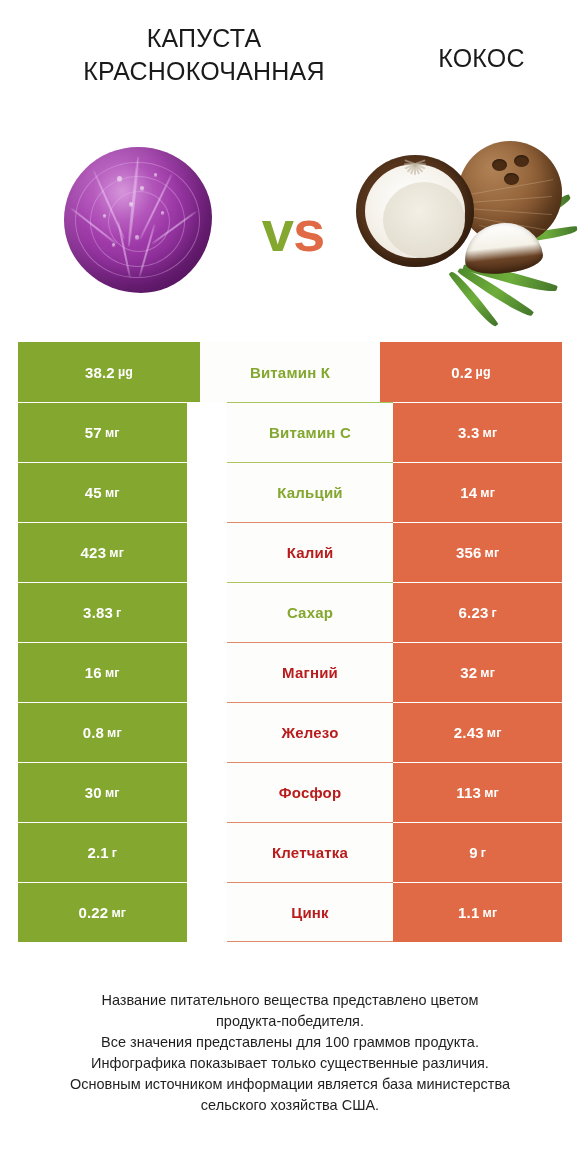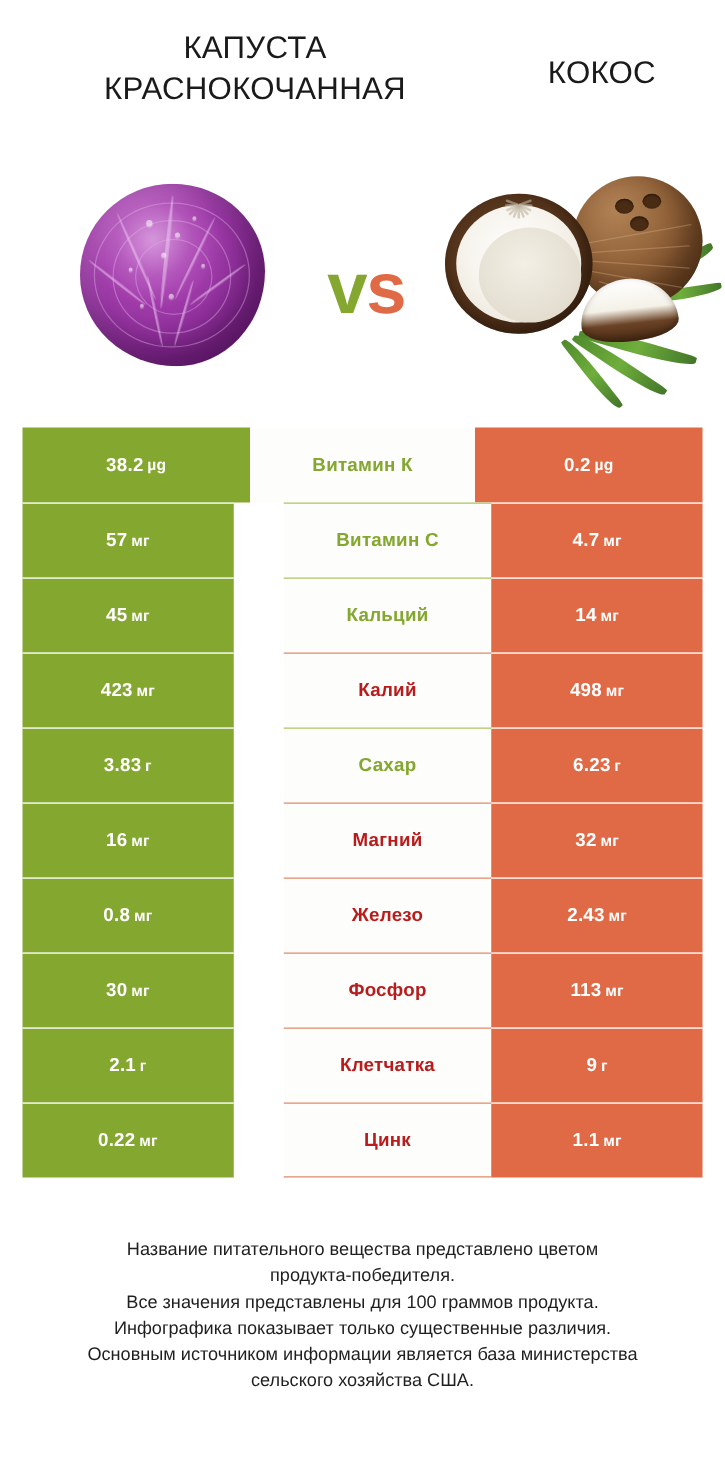--- a/index.html
+++ b/index.html
@@ -379,21 +379,21 @@
         </div>
     </div>
 
     <div class="row">
       <div class="cell cell-left">
           <span>57</span>
           <span class="unit">мг</span>
         </div>
       <div class="cell cell-mid win-left">Витамин С</div>
       <div class="cell cell-right">
-          <span>4.7</span>
+          <span>3.3</span>
           <span class="unit">мг</span>
         </div>
     </div>
 
     <div class="row">
       <div class="cell cell-left">
           <span>45</span>
           <span class="unit">мг</span>
         </div>
       <div class="cell cell-mid win-left">Кальций</div>
@@ -403,21 +403,21 @@
         </div>
     </div>
 
     <div class="row">
       <div class="cell cell-left">
           <span>423</span>
           <span class="unit">мг</span>
         </div>
       <div class="cell cell-mid win-right">Калий</div>
       <div class="cell cell-right">
-          <span>498</span>
+          <span>356</span>
           <span class="unit">мг</span>
         </div>
     </div>
 
     <div class="row">
       <div class="cell cell-left">
           <span>3.83</span>
           <span class="unit">г</span>
         </div>
       <div class="cell cell-mid win-left">Сахар</div>

